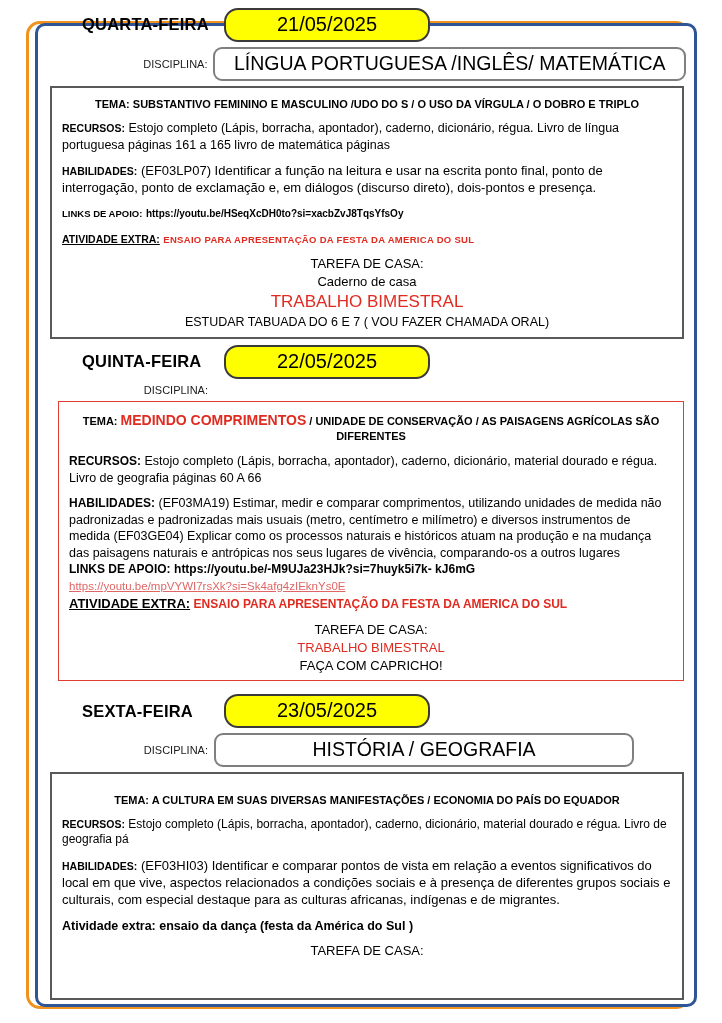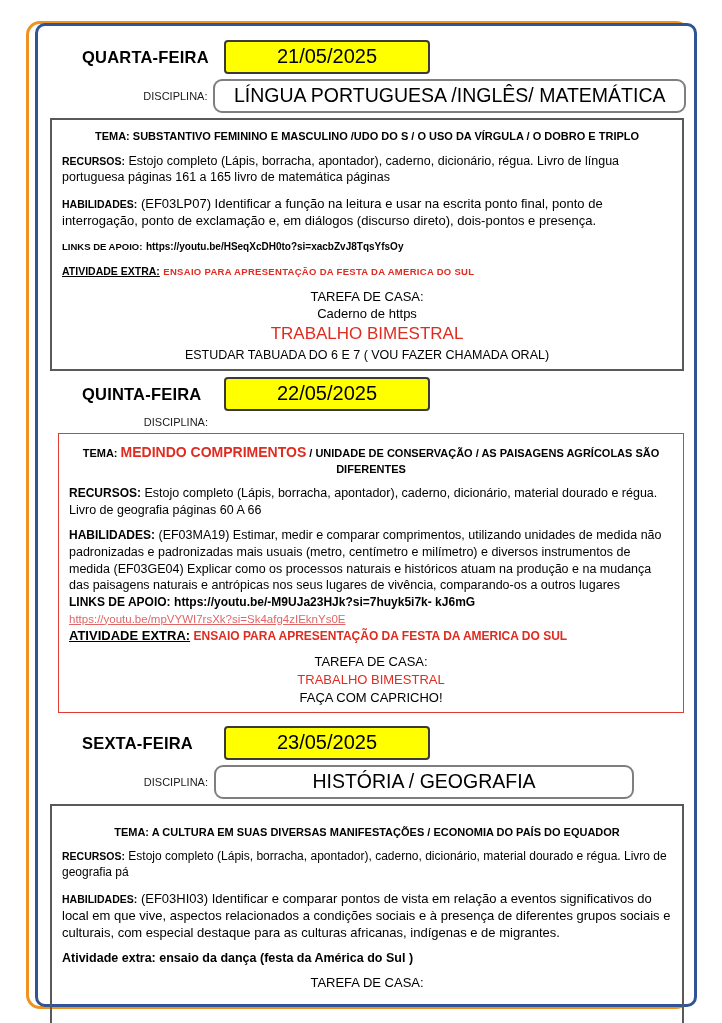--- a/index.html
+++ b/index.html
@@ -5,26 +5,26 @@
   * { margin:0; padding:0; box-sizing:border-box; }
   html,body { background:#fff; }
   body { font-family:"Liberation Sans", sans-serif; color:#000; }
   .page { position:relative; width:722px; height:1023px; background:#fff; overflow:hidden; }
 
   .frame-orange { position:absolute; left:26px; top:21px; width:664px; height:988px;
     border:3px solid #f0921e; border-radius:14px; background:#fff; }
   .frame-blue { position:absolute; left:35px; top:23px; width:662px; height:984px;
     border:3px solid #2f5597; border-radius:10px; background:#fff; }
 
-  .content { position:relative; padding:14px 8px 17px 10px; height:100%; display:flex; flex-direction:column; }
+  .content { position:relative; padding:14px 8px 4px 10px; height:100%; display:flex; flex-direction:column;justify-content:flex-end; }
 
   .day-row { display:flex; align-items:center; padding-left:34px; margin-bottom:5px; }
   .day-label { font-weight:bold; font-size:16.5px; width:142px; letter-spacing:0.2px; }
   .date-box { display:inline-block; width:206px; background:#ffff00; border:2px solid #3a3a3a;
-    border-radius:4px; text-align:center; font-size:20px; padding:3px 0 4px 0; }
+    border-radius:14px; text-align:center; font-size:20px; padding:3px 0 4px 0; }
 
   .disc-row { display:flex; align-items:center; margin-bottom:5px; }
   .disc-label { font-size:11px; width:166px; text-align:right; padding-right:6px; color:#1a1a1a; }
   .disc-box { border:2px solid #7f7f7f; border-radius:9px; text-align:center; font-size:19.5px;
     padding:3px 8px 4px 8px; background:#fff; }
   .disc-box.w1 { width:474px; }
   .disc-box.w2 { width:476px; }
   .disc-box.w3 { width:420px; }
 
   .lesson-box { border:2px solid #595959; margin:2px 2px 0 2px; padding:7px 10px 6px 10px;
@@ -84,21 +84,21 @@
           <p class="para">
             <span class="small-label">LINKS DE APOIO:</span>
             <a class="link">https://youtu.be/HSeqXcDH0to?si=xacbZvJ8TqsYfsOy</a>
           </p>
           <p class="para">
             <span class="plabel u">ATIVIDADE EXTRA:</span>
             <span class="red-small">ENSAIO PARA APRESENTAÇÃO  DA FESTA DA AMERICA DO SUL</span>
           </p>
           <div class="center-block">
             <div class="t13">TAREFA DE CASA:</div>
-            <div class="t13">Caderno de https</div>
+            <div class="t13">Caderno de casa</div>
             <div class="trabalho-lg">TRABALHO BIMESTRAL</div>
             <div class="t12">ESTUDAR TABUADA DO 6 E 7 ( VOU FAZER CHAMADA ORAL)</div>
           </div>
         </div>
       </section>
 
       <section class="sec2">
         <div class="day-row">
           <span class="day-label">QUINTA-FEIRA</span>
           <span class="date-box">22/05/2025</span>

